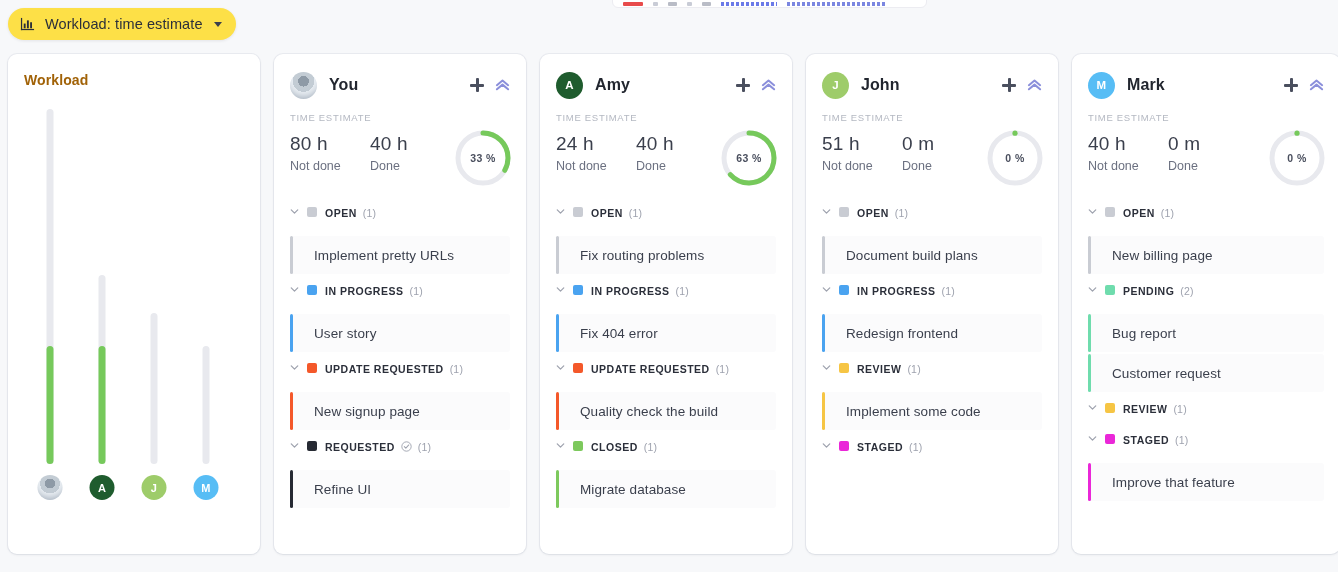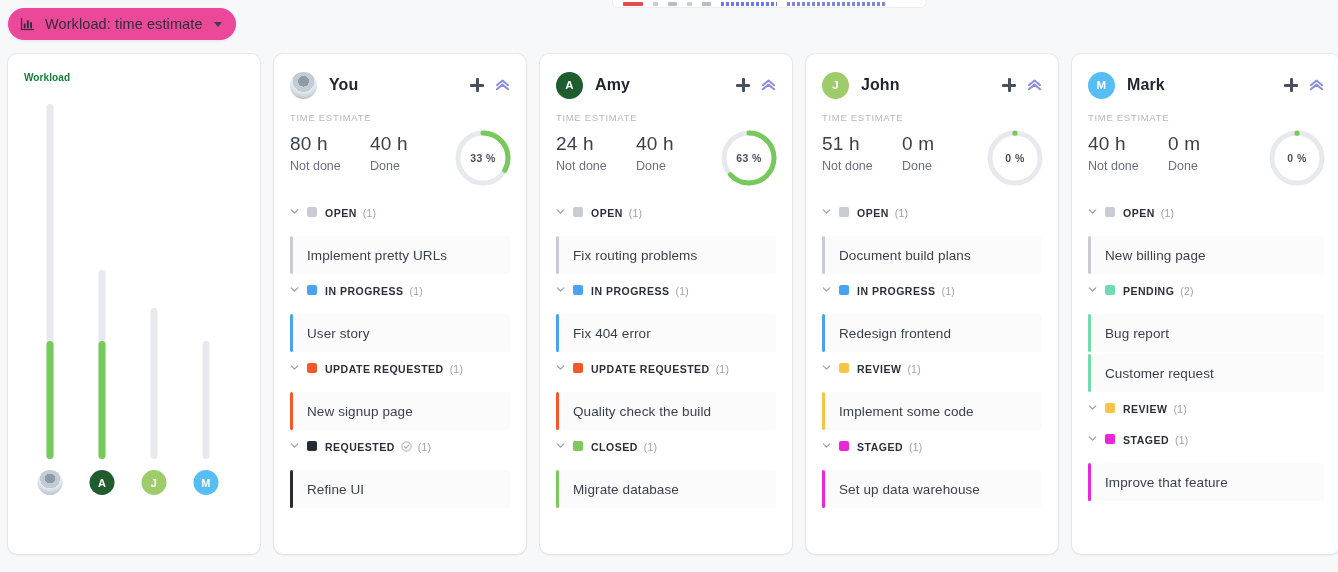--- a/index.html
+++ b/index.html
@@ -28,41 +28,41 @@
              -webkit-mask-image: repeating-linear-gradient(90deg,#000 0 3px,transparent 3px 5px);
              mask-image: repeating-linear-gradient(90deg,#000 0 3px,transparent 3px 5px); }
   .ts-blue2 { width: 98px; height: 4px; background: #7b86e0;
              -webkit-mask-image: repeating-linear-gradient(90deg,#000 0 3px,transparent 3px 5px);
              mask-image: repeating-linear-gradient(90deg,#000 0 3px,transparent 3px 5px); }
 
   
   .view-pill {
     position: absolute; left: 8px; top: 8px;
     height: 32px; padding: 0 14px 0 12px;
-    background: #ec4899; border-radius: 17px;
+    background: #fde047; border-radius: 17px;
     display: flex; align-items: center; gap: 10px;
     box-shadow: 0 1px 3px rgba(20,25,40,.09);
     cursor: pointer;
   }
   .view-pill .label { font-size: 14.5px; color: #2b2f3a; letter-spacing: .1px; }
   .caret { width: 0; height: 0; border-left: 4.5px solid transparent;
            border-right: 4.5px solid transparent; border-top: 5px solid #3a3f4c; margin-left: 1px; }
 
   
   .cards { position: absolute; left: 8px; top: 54px; display: flex; gap: 14px; }
   .card {
     width: 252px; background: #ffffff; border-radius: 9px;
     box-shadow: 0 1px 3px rgba(20,25,40,.07), 0 0 0 1px rgba(232,234,240,.9);
   }
   .card.workload { width: 252px; height: 500px; padding: 18px 16px 0 16px; }
   .card.person  { height: 500px; padding: 16px 16px 0 16px; overflow: hidden; }
   .card.person.clipped { width: 268px; }
 
   
-  .wl-title { font-size: 10px; font-weight: 700; color: #15803d; letter-spacing: .1px; }
+  .wl-title { font-size: 14px; font-weight: 700; color: #a16207; letter-spacing: .1px; }
   .wl-plot { position: relative; height: 398px; margin-top: 14px; }
   .bar-col { position: absolute; bottom: 0; width: 52px; height: 398px; }
   .bar-track {
     position: absolute; left: 50%; transform: translateX(-50%);
     width: 7px; bottom: 36px; border-radius: 4px; background: #e8e9ee;
   }
   .bar-fill {
     position: absolute; left: 0; bottom: 0; width: 7px;
     border-radius: 4px; background: #76c95b;
   }
@@ -113,21 +113,21 @@
   .grp-head { display: flex; align-items: flex-start; height: 20px; margin-bottom: 9px; }
   .chev { width: 9px; height: 9px; margin-right: 8px; flex: 0 0 9px; cursor: pointer; }
   .sw { width: 10px; height: 10px; border-radius: 2px; flex: 0 0 10px; margin-right: 8px; }
   .grp-name { font-size: 10.5px; font-weight: 700; letter-spacing: .5px; color: #2b2f3a; }
   .grp-check { margin-left: 6px; width: 11px; height: 11px; }
   .grp-count { margin-left: 6px; font-size: 10.5px; color: #9ea2ae; letter-spacing: .2px; }
 
   .task {
     position: relative; height: 38px; background: #fbfbfc;
     border-radius: 3px; display: flex; align-items: center;
-    padding-left: 17px; margin-bottom: 2px; cursor: pointer;
+    padding-left: 24px; margin-bottom: 2px; cursor: pointer;
   }
   .task::before {
     content: ""; position: absolute; left: 0; top: 0; bottom: 0; width: 3px;
     border-radius: 2px; background: var(--bar);
   }
   .task .tname { font-size: 13.5px; color: #3a3f4c; letter-spacing: .1px; }
   .grp-block { margin-bottom: 11px; }
 </style>
 </head>
 <body>
@@ -422,23 +422,20 @@
             </div>
             <div class="grp-block">
               <div class="grp-head">
                 <svg class="chev" viewBox="0 0 10 10">
                   <path d="M1.4 3.2 L5 6.8 L8.6 3.2" fill="none" stroke="#9ea2ae" stroke-width="1.4" stroke-linecap="round" stroke-linejoin="round"></path>
                 </svg>
                 <span class="sw" style="background:#ea27d8"></span>
                 <span class="grp-name">STAGED</span>
                 <span class="grp-count">(1)</span>
               </div>
-              <div class="task" style="--bar: #ea27d8;">
-                <span class="tname">Set up data warehouse</span>
-              </div>
             </div>
           </div>
         </div>
         <div class="card person clipped">
           <div class="p-head">
             <div class="avatar" style="background: rgb(87, 189, 245);">M</div>
             <div class="p-name">Mark</div>
             <div class="head-actions">
               <div class="plus-ic"></div>
               <svg class="collapse-ic" viewBox="0 0 16 14">

